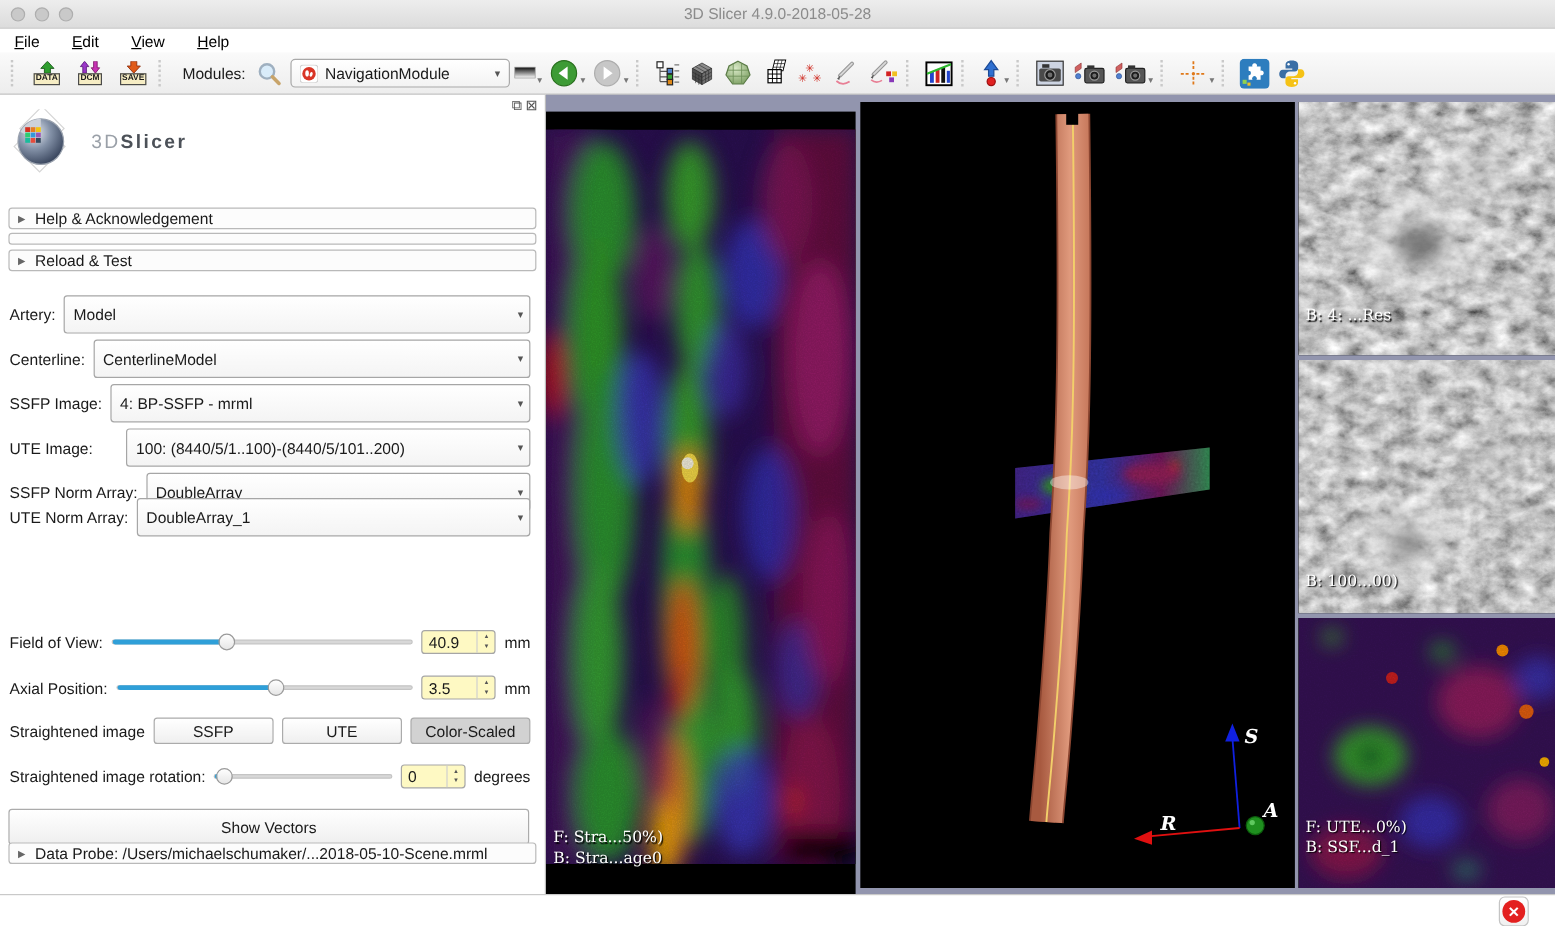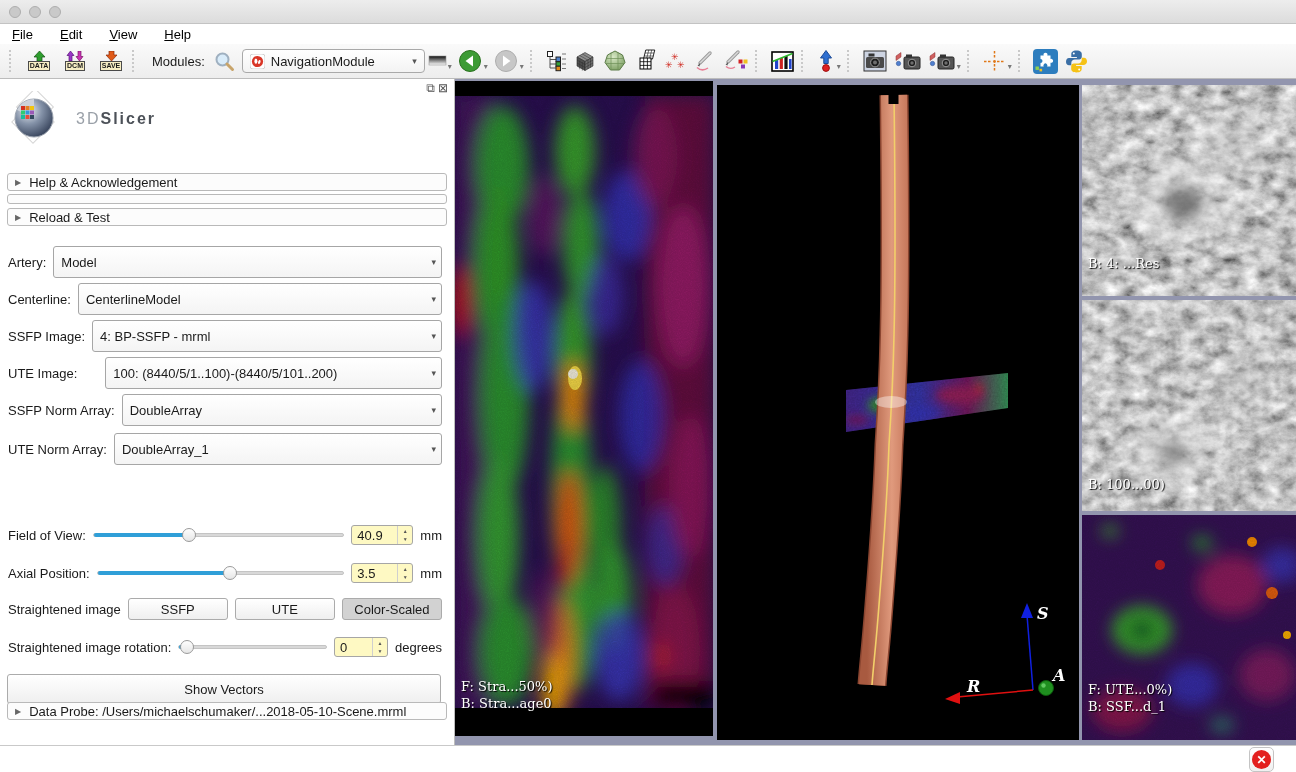--- a/index.html
+++ b/index.html
@@ -66,21 +66,21 @@
   .spin { width:62px; height:20px; border:1px solid #a6a6a6; border-radius:3px; background:#fef9c3;
     display:flex; flex:none; }
   .spin .val { flex:1; padding:2px 0 0 5px; }
   .spin .btns { width:15px; border-left:1px solid #cfcfcf; display:flex; flex-direction:column;
     align-items:center; justify-content:center; font-size:5px; color:#555; gap:2px; }
   .unit { flex:none; }
 
   
   .viewports { position:absolute; top:79px; left:455px; width:841px; height:666px; background:#9295ae; }
   .view { position:absolute; background:#000; overflow:hidden; }
-  .v-straight { left:0; top:2px; width:258px; height:655px; }
+  .v-straight { left:0; top:14px; width:258px; height:655px; }
   .v-3d { left:262px; top:6px; width:362px; height:655px; }
   .v-r1 { left:627px; top:6px; width:214px; height:211px; }
   .v-r2 { left:627px; top:221px; width:214px; height:211px; }
   .v-r3 { left:627px; top:436px; width:214px; height:225px; }
   .vtk-label { position:absolute; left:6px; color:#fff; font-family:"DejaVu Serif", serif;
     font-size:13px; text-shadow:1px 1px 1px #000; line-height:17px; white-space:pre; }
 
   
   .statusbar { position:absolute; bottom:0; left:0; right:0; height:27px; background:#fff;
     border-top:1px solid #c9c9c9; }
@@ -93,20 +93,21 @@
 <body>
 
 <div class="app">
 
   <div class="titlebar">
     <div class="lights">
       <span class="light"></span>
       <span class="light"></span>
       <span class="light"></span>
     </div>
+    <div class="wintitle">3D Slicer 4.9.0-2018-05-28</div>
   </div>
 
   <div class="menubar">
     <span class="menu-item"><span class="mn">F</span><span>ile</span></span>
     <span class="menu-item"><span class="mn">E</span><span>dit</span></span>
     <span class="menu-item"><span class="mn">V</span><span>iew</span></span>
     <span class="menu-item"><span class="mn">H</span><span>elp</span></span>
   </div>
 
   <div class="toolbar">
@@ -418,21 +419,21 @@
           <span class="caret" style="margin-left:auto;">▾</span>
         </span>
     </div>
     <div class="frow" style="top:321px;">
       <span>SSFP Norm Array:</span>
       <span class="combo">
           <span>DoubleArray</span>
           <span class="caret" style="margin-left:auto;">▾</span>
         </span>
     </div>
-    <div class="frow" style="top:360px;">
+    <div class="frow" style="top:342px;">
       <span>UTE Norm Array:</span>
       <span class="combo">
           <span>DoubleArray_1</span>
           <span class="caret" style="margin-left:auto;">▾</span>
         </span>
     </div>
 
 
     <div class="frow" style="top:446px;">
       <span>Field of View:</span>

